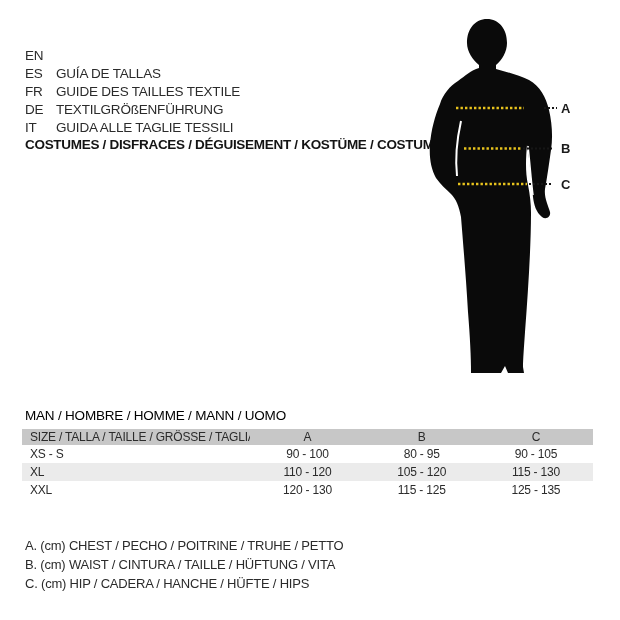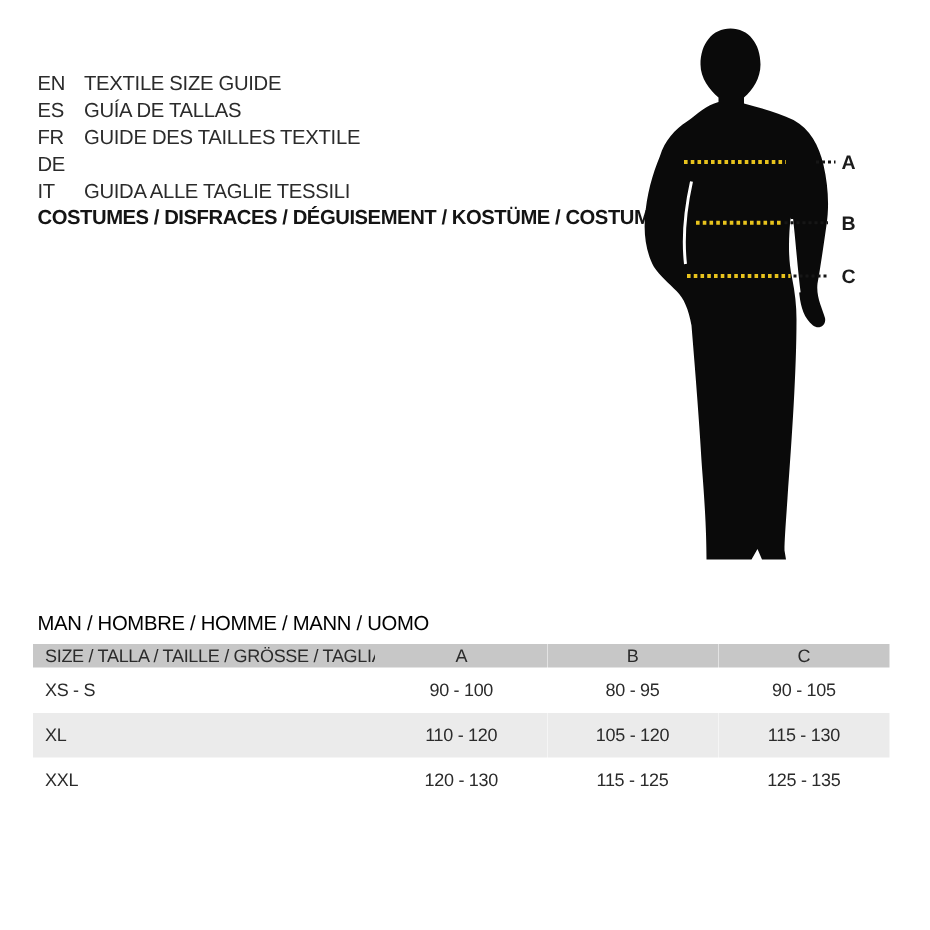--- a/index.html
+++ b/index.html
@@ -37,53 +37,53 @@
     font-size: 13.5px; color: #000000; white-space: nowrap;
   }
 
   
   .size-table {
     position: absolute; left: 22px; top: 429px; width: 571px;
     border-collapse: collapse; table-layout: fixed;
     font-size: 12px; color: #2b2b2b;
   }
   .size-table th, .size-table td {
-    height: 30px; padding: 0; font-weight: 400;
+    height: 18px; padding: 0; font-weight: 400;
     white-space: nowrap; overflow: hidden;
   }
   .size-table thead th { background: #c7c7c7; height: 16px; }
   .size-table .col-size { text-align: left; padding-left: 8px; }
   .size-table .col-val { text-align: center; }
   .size-table tbody tr:nth-child(even) { background: #ebebeb; }
   .size-table tbody tr:nth-child(odd) { background: #ffffff; }
 
   
   .notes { position: absolute; left: 25px; top: 536px; }
   .note-line { font-size: 13px; line-height: 19px; color: #2b2b2b; white-space: nowrap; }
 </style>
 </head>
 <body>
 
 <div class="page">
 
   <div class="lang-list">
     <div class="lang-row">
       <span class="lang-code">EN</span>
-      <span class="lang-label">TEXTILE SIZE GUIDE</span>
     </div>
     <div class="lang-row">
       <span class="lang-code">ES</span>
       <span class="lang-label">GUÍA DE TALLAS</span>
     </div>
     <div class="lang-row">
       <span class="lang-code">FR</span>
       <span class="lang-label">GUIDE DES TAILLES TEXTILE</span>
     </div>
     <div class="lang-row">
       <span class="lang-code">DE</span>
+      <span class="lang-label">TEXTILGRÖßENFÜHRUNG</span>
     </div>
     <div class="lang-row">
       <span class="lang-code">IT</span>
       <span class="lang-label">GUIDA ALLE TAGLIE TESSILI</span>
     </div>
   </div>
 
   <div class="category-title">COSTUMES / DISFRACES / DÉGUISEMENT / KOSTÜME / COSTUMI</div>
 
   <svg class="figure" width="195" height="370" viewBox="395 14 195 370" xmlns="http://www.w3.org/2000/svg">
@@ -162,14 +162,19 @@
       </tr>
       <tr>
         <td class="col-size">XXL</td>
         <td class="col-val">120 - 130</td>
         <td class="col-val">115 - 125</td>
         <td class="col-val">125 - 135</td>
       </tr>
     </tbody>
   </table>
 
+  <div class="notes">
+    <div class="note-line">A. (cm) CHEST / PECHO / POITRINE / TRUHE / PETTO</div>
+    <div class="note-line">B. (cm) WAIST / CINTURA / TAILLE / HÜFTUNG / VITA</div>
+    <div class="note-line">C. (cm) HIP / CADERA / HANCHE / HÜFTE / HIPS</div>
+  </div>
 
 </div>
 
 </body></html>

